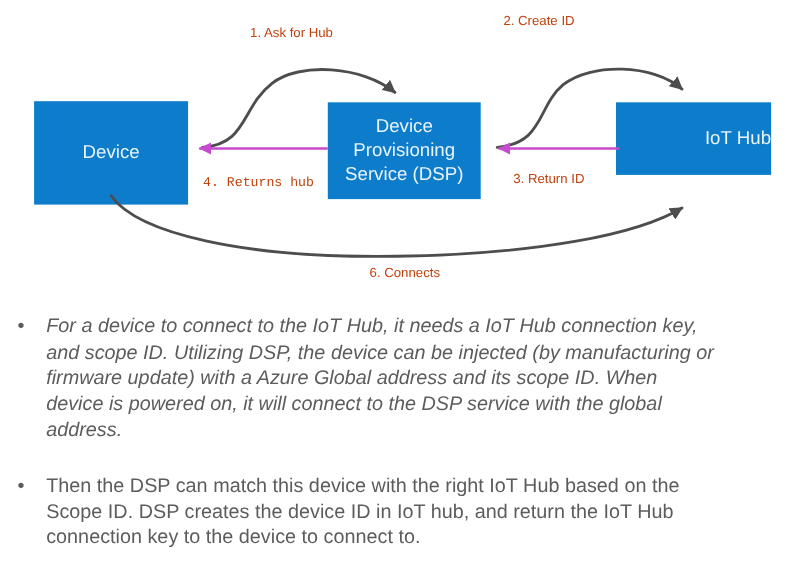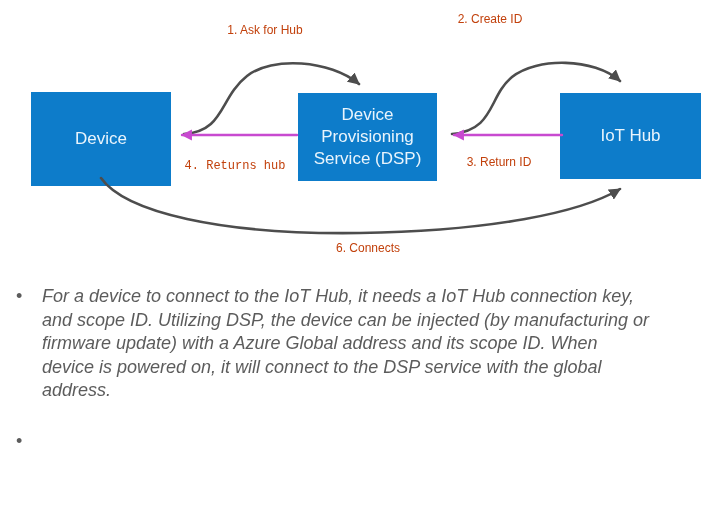--- a/index.html
+++ b/index.html
@@ -8,21 +8,21 @@
     font-family:"Liberation Sans", sans-serif; overflow:hidden;
   }
   
   .node {
     position:absolute; background:#0d7cca; color:#e9f4fc;
     display:flex; align-items:center; justify-content:center;
     text-align:center; font-size:17px; line-height:22px;
   }
   #device-box { left:31px;  top:92px; width:140px; height:94px; }
   #dsp-box    { left:298px; top:93px; width:139px; height:88px; }
-  #iothub-box { left:560px; top:93px; width:141px; height:86px; }
+  #iothub-box { left:560px; top:93px; width:141px; height:66px;justify-content:flex-end; }
   #dsp-box .node-label { display:block; width:118px; }
   
   .arrows-svg { position:absolute; left:0; top:0; pointer-events:none; }
   
   .step-label {
     position:absolute; transform:translateX(-50%); white-space:nowrap;
     font-size:12px; color:#c2410c;text-align:center;
   }
   #step1 { left:265px; top:23px; }
   #step2 { left:490px; top:12px; }
@@ -91,15 +91,18 @@
   </div>
 
   <div class="bullet-dot" id="bullet1-dot">•</div>
   <div class="bullet-text" id="bullet1-text">For a device to connect to the IoT Hub, it needs a IoT Hub connection key,
 and scope ID. Utilizing DSP, the device can be injected (by manufacturing or
 firmware update) with a Azure Global address and its scope ID. When
 device is powered on, it will connect to the DSP service with the global
 address.</div>
 
   <div class="bullet-dot" id="bullet2-dot">•</div>
+  <div class="bullet-text" id="bullet2-text">Then the DSP can match this device with the right IoT Hub based on the
+Scope ID. DSP creates the device ID in IoT hub, and return the IoT Hub
+connection key to the device to connect to.</div>
 
 
 </div>
 
 </body></html>

